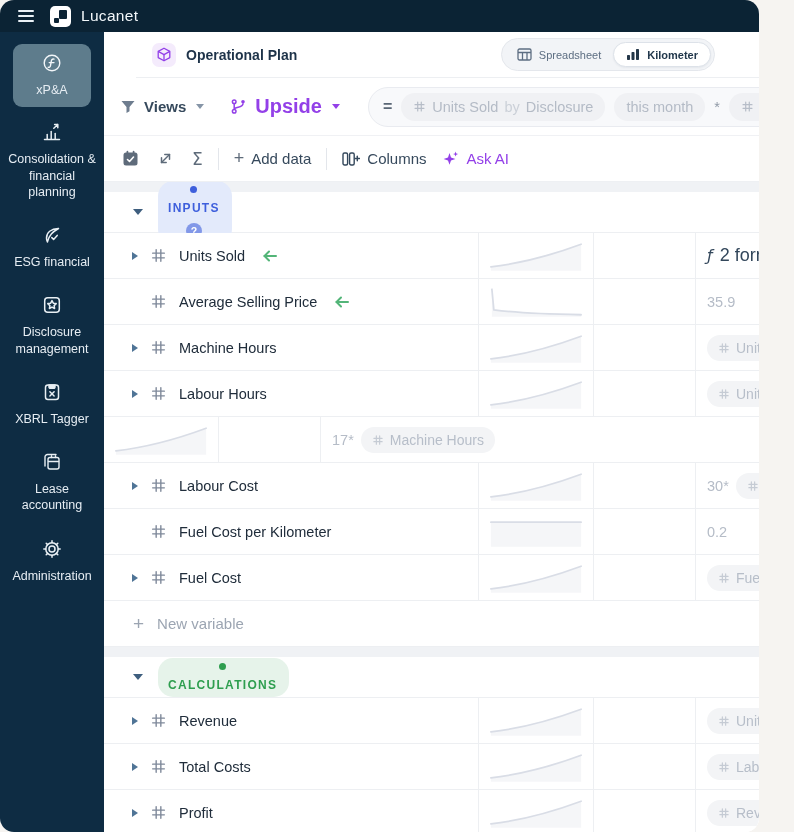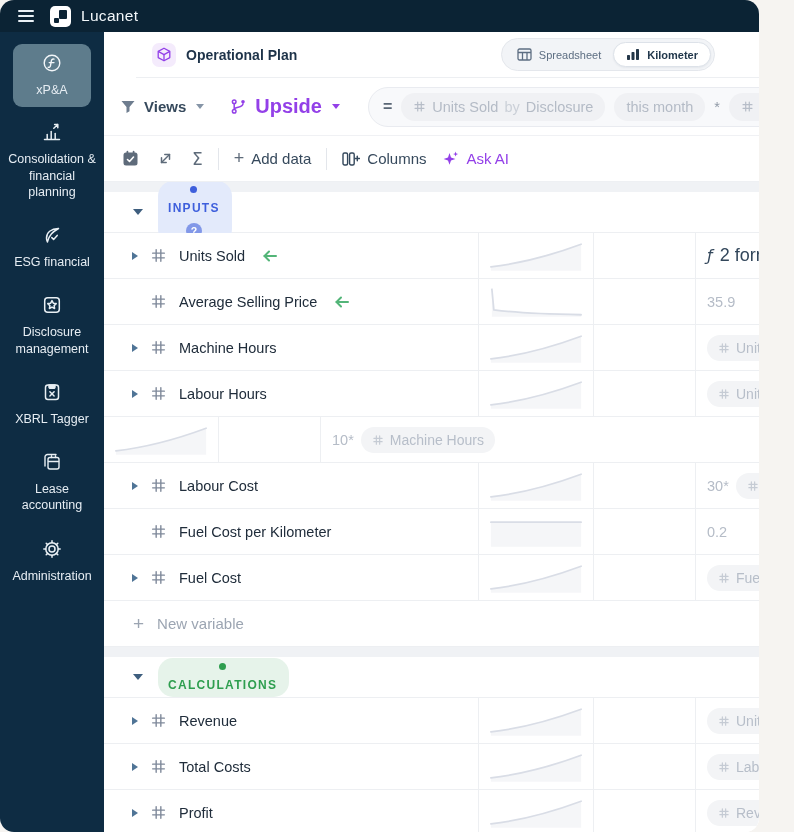--- a/index.html
+++ b/index.html
@@ -475,21 +475,21 @@
           </div>
           <div class="trow">
             <div class="cell spark-cell">
               <svg width="100" height="36" viewBox="0 0 102 36">
                 <path d="M5 29 C 32 26, 62 19, 97 6 L97 33 L5 33 Z" fill="#ECEEF3" opacity="0.55"></path>
                 <path d="M5 29 C 32 26, 62 19, 97 6" fill="none" stroke="#D9DDE6" stroke-width="1.8" stroke-linecap="round"></path>
               </svg>
             </div>
             <div class="cell mid-cell"></div>
             <div class="cell formula-cell">
-              <span class="expr-prefix">10*</span>
+              <span class="expr-prefix">17*</span>
               <span class="ref-pill">
                 <span class="hash-icon">
                   <svg width="12" height="12" viewBox="0 0 16 16" fill="none" stroke="#C5CBD4" stroke-width="1.6" stroke-linecap="round">
                     <path d="M5.8 2.5 V13.5"></path>
                     <path d="M10.2 2.5 V13.5"></path>
                     <path d="M2.5 5.8 H13.5"></path>
                     <path d="M2.5 10.2 H13.5"></path>
                   </svg>
                 </span>
                 <span>Machine Hours</span>

